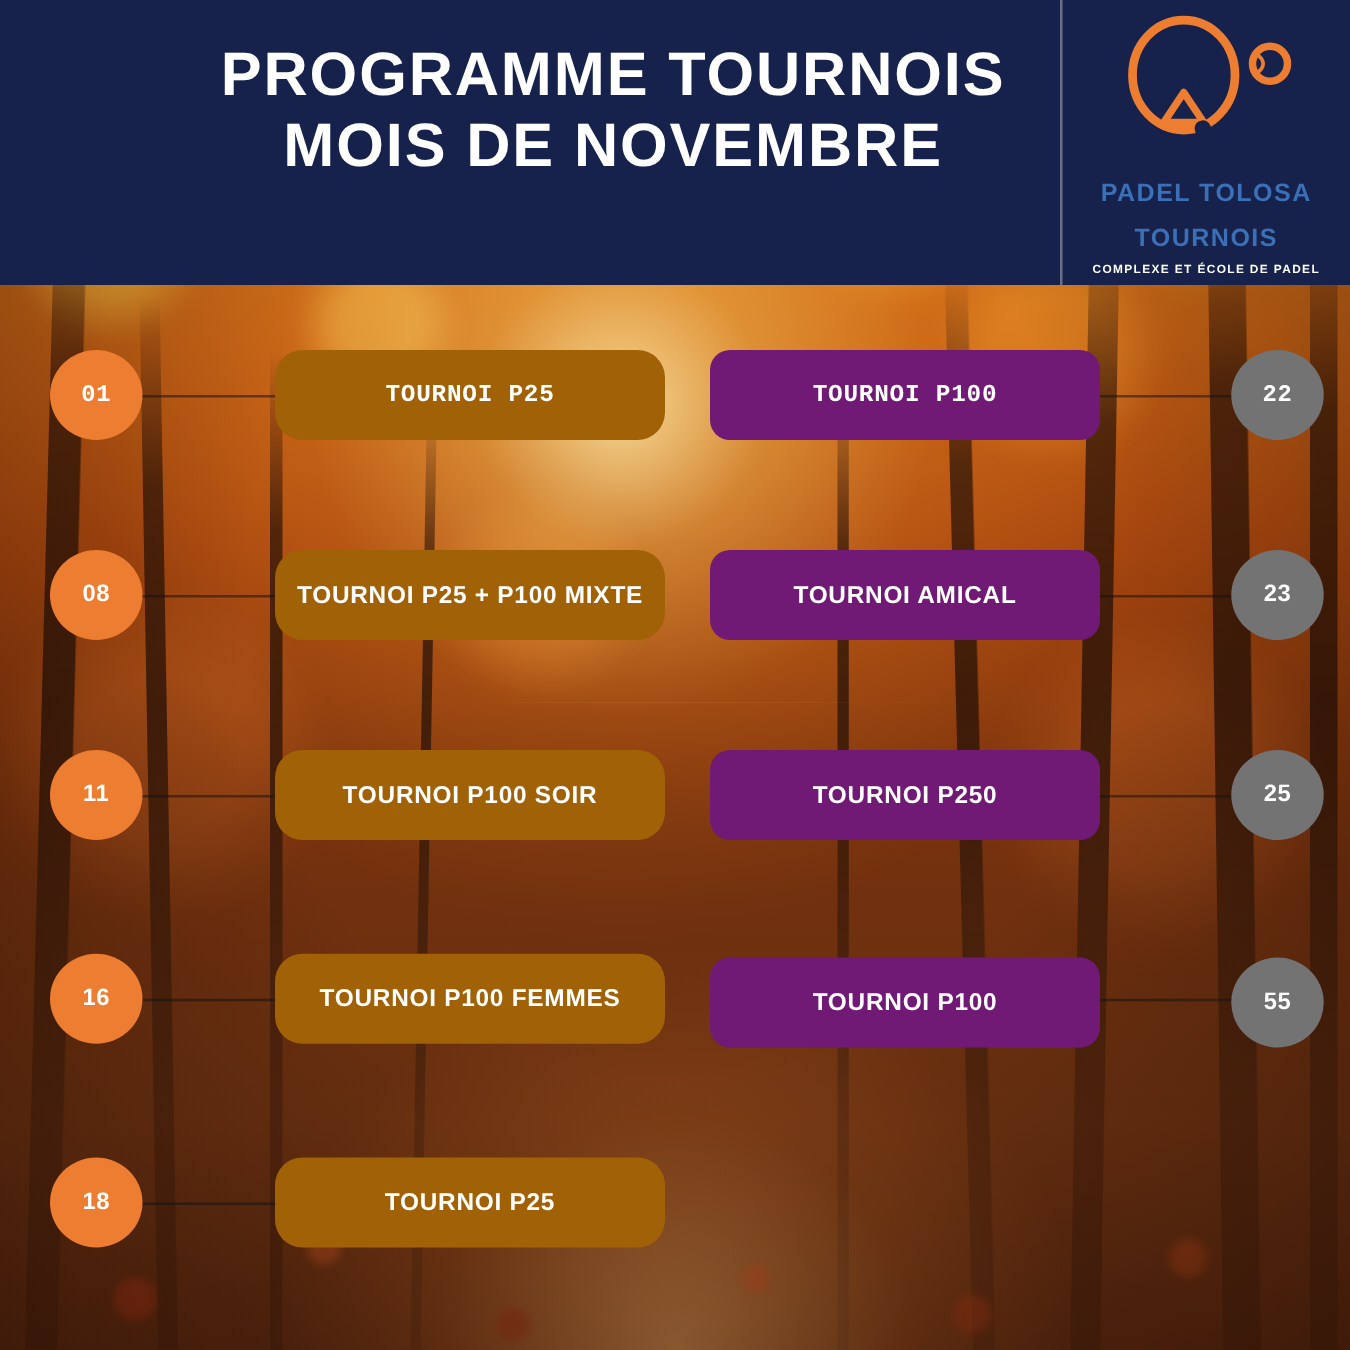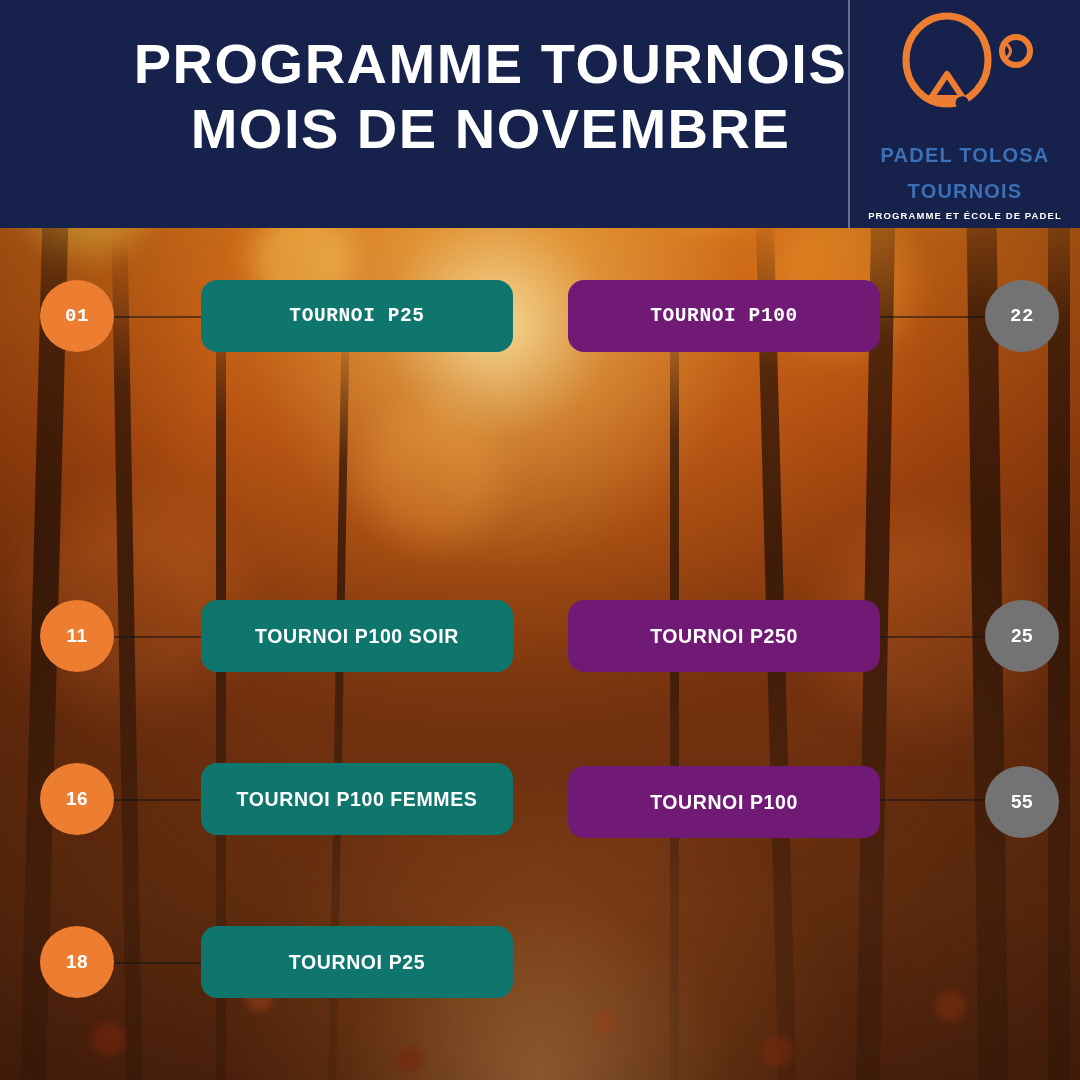--- a/index.html
+++ b/index.html
@@ -93,21 +93,21 @@
     background: #16224b;
     z-index: 5;
   }
   .header-title {
     position: absolute;
     left: 0; top: 32px;
     width: 981px;
     text-align: center;
     color: #ffffff;
     font-weight: 900;
-    font-size: 56px;
+    font-size: 49px;
     line-height: 1.16;
     letter-spacing: 1.5px;
     text-transform: uppercase;
   }
   .logo-divider {
     position: absolute;
     left: 848px; top: 0; width: 2px; height: 228px;
     background: rgba(255,255,255,0.35);
   }
   .logo {
@@ -175,21 +175,21 @@
     display: flex; align-items: center; justify-content: center;
     color: #ffffff;
     font-weight: 800;
     font-size: 19.5px;
     letter-spacing: .6px;
     text-transform: uppercase;
     text-align: center;
     z-index: 2;
     padding: 0 14px;
   }
-  .pill.left  { left: 201px;  width: 312px; background: #0f766e; }
+  .pill.left  { left: 220px;  width: 312px; background: #a16207; border-radius: 22px; }
   .pill.right { right: 200px; width: 312px; background: #701a75; }
 </style>
 </head>
 <body>
 
 <div id="poster">
 
   <div class="bg">
     <div class="canopy-spots"></div>
     <div class="trunk t1"></div>
@@ -240,35 +240,43 @@
           <path d="M56 86 L72 62 L88 86 Z" fill="none" stroke="#ed7d31" stroke-width="6" stroke-linejoin="round"></path>
 
           <rect x="84" y="84" width="13" height="30" rx="6" fill="#16224b" transform="rotate(-22 90 99)"></rect>
 
           <circle cx="141" cy="39" r="14" fill="none" stroke="#ed7d31" stroke-width="6"></circle>
           <path d="M130 31 q11 8 0 16" fill="none" stroke="#ed7d31" stroke-width="3"></path>
         </svg>
       </span>
       <div class="logo-name">PADEL TOLOSA</div>
       <div class="logo-name">TOURNOIS</div>
-      <div class="logo-sub">PROGRAMME ET ÉCOLE DE PADEL</div>
+      <div class="logo-sub">COMPLEXE ET ÉCOLE DE PADEL</div>
     </div>
   </div>
 
   <div class="schedule">
 
     <div class="row" style="top:52px;font-family:Liberation Mono, monospace;">
       <div class="connector conn-left"></div>
       <div class="connector conn-right"></div>
       <div class="daybubble left">01</div>
       <div class="pill left">TOURNOI P25</div>
       <div class="pill right">TOURNOI P100</div>
       <div class="daybubble right">22</div>
     </div>
 
+    <div class="row" style="top:212px;">
+      <div class="connector conn-left"></div>
+      <div class="connector conn-right"></div>
+      <div class="daybubble left">08</div>
+      <div class="pill left">TOURNOI P25 + P100 MIXTE</div>
+      <div class="pill right">TOURNOI AMICAL</div>
+      <div class="daybubble right">23</div>
+    </div>
 
     <div class="row" style="top:372px;">
       <div class="connector conn-left"></div>
       <div class="connector conn-right"></div>
       <div class="daybubble left">11</div>
       <div class="pill left">TOURNOI P100 SOIR</div>
       <div class="pill right">TOURNOI P250</div>
       <div class="daybubble right">25</div>
     </div>
 

